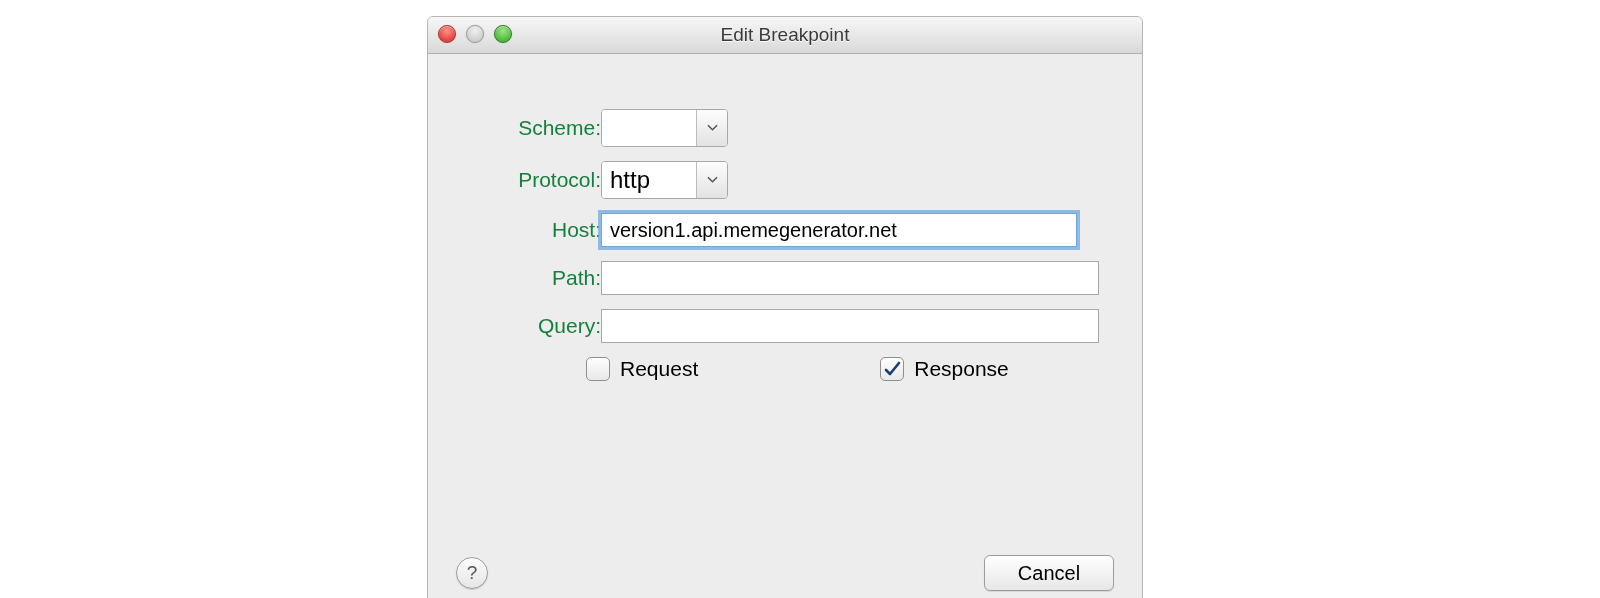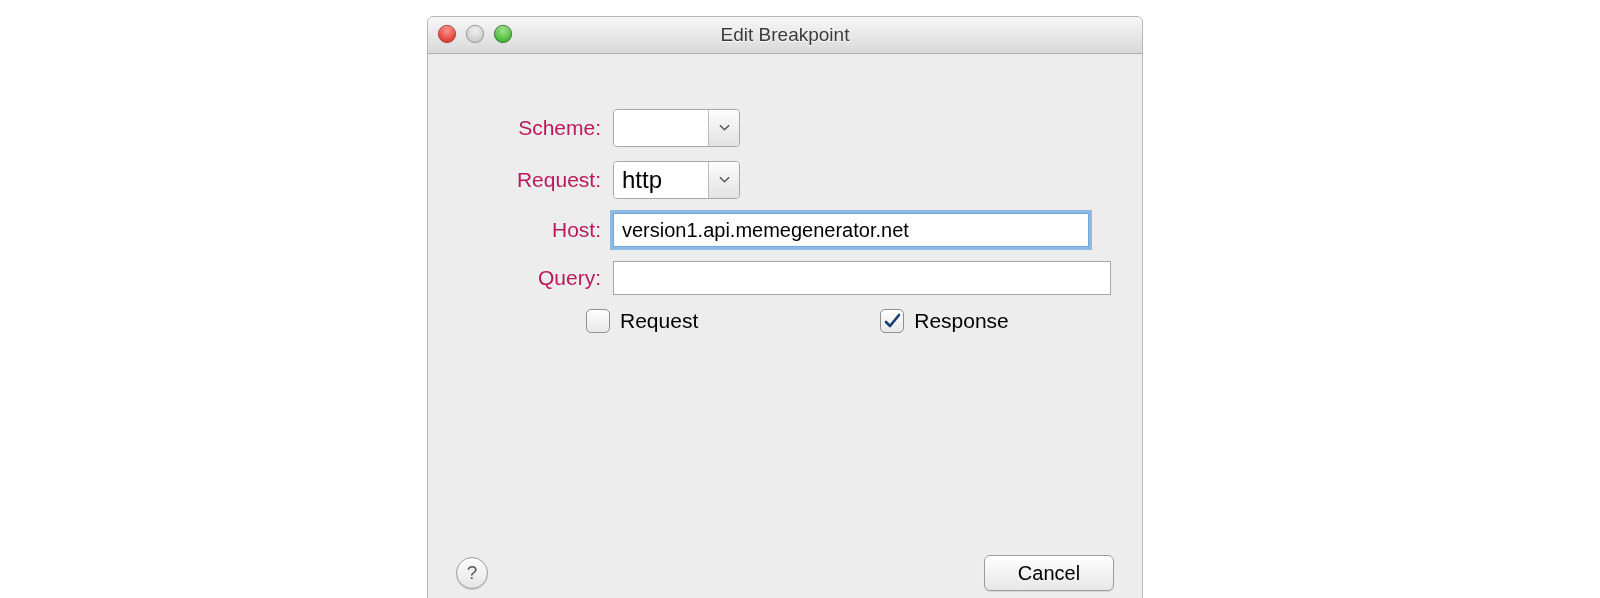--- a/index.html
+++ b/index.html
@@ -62,23 +62,23 @@
     padding: 55px 28px 0 28px;
   }
   .row {
     display: flex;
     align-items: center;
     margin-bottom: 14px;
   }
   .label {
     width: 145px;
     text-align: right;
-    padding-right: 12px;
+    padding-right: 0;
     font-size: 21px;
-    color: #be185d;
+    color: #15803d;
   }
   .field {
     flex: 0 0 auto;
   }
 
   
   .combo {
     display: flex;
     align-items: stretch;
     height: 36px;
@@ -217,41 +217,47 @@
           <div class="combo-btn">
             <svg viewBox="0 0 12 8">
                 <path d="M1 1 L6 6 L11 1" fill="none" stroke="#555" stroke-width="1.6"></path>
               </svg>
           </div>
         </div>
       </div>
     </div>
 
     <div class="row">
-      <div class="label">Request:</div>
+      <div class="label">Protocol:</div>
       <div class="field">
         <div class="combo">
           <input class="combo-text" value="http" style="">
           <div class="combo-btn">
             <svg viewBox="0 0 12 8">
                 <path d="M1 1 L6 6 L11 1" fill="none" stroke="#555" stroke-width="1.6"></path>
               </svg>
           </div>
         </div>
       </div>
     </div>
 
     <div class="row">
       <div class="label">Host:</div>
       <div class="field">
         <input class="text-input focused w-host" value="version1.api.memegenerator.net" style="">
       </div>
     </div>
 
 
+    <div class="row">
+      <div class="label">Path:</div>
+      <div class="field">
+        <input class="text-input w-path" value="" style="">
+      </div>
+    </div>
 
     <div class="row">
       <div class="label">Query:</div>
       <div class="field">
         <input class="text-input w-query" value="" style="">
       </div>
     </div>
 
     <div class="check-row">
       <div class="checkbox-wrap">

